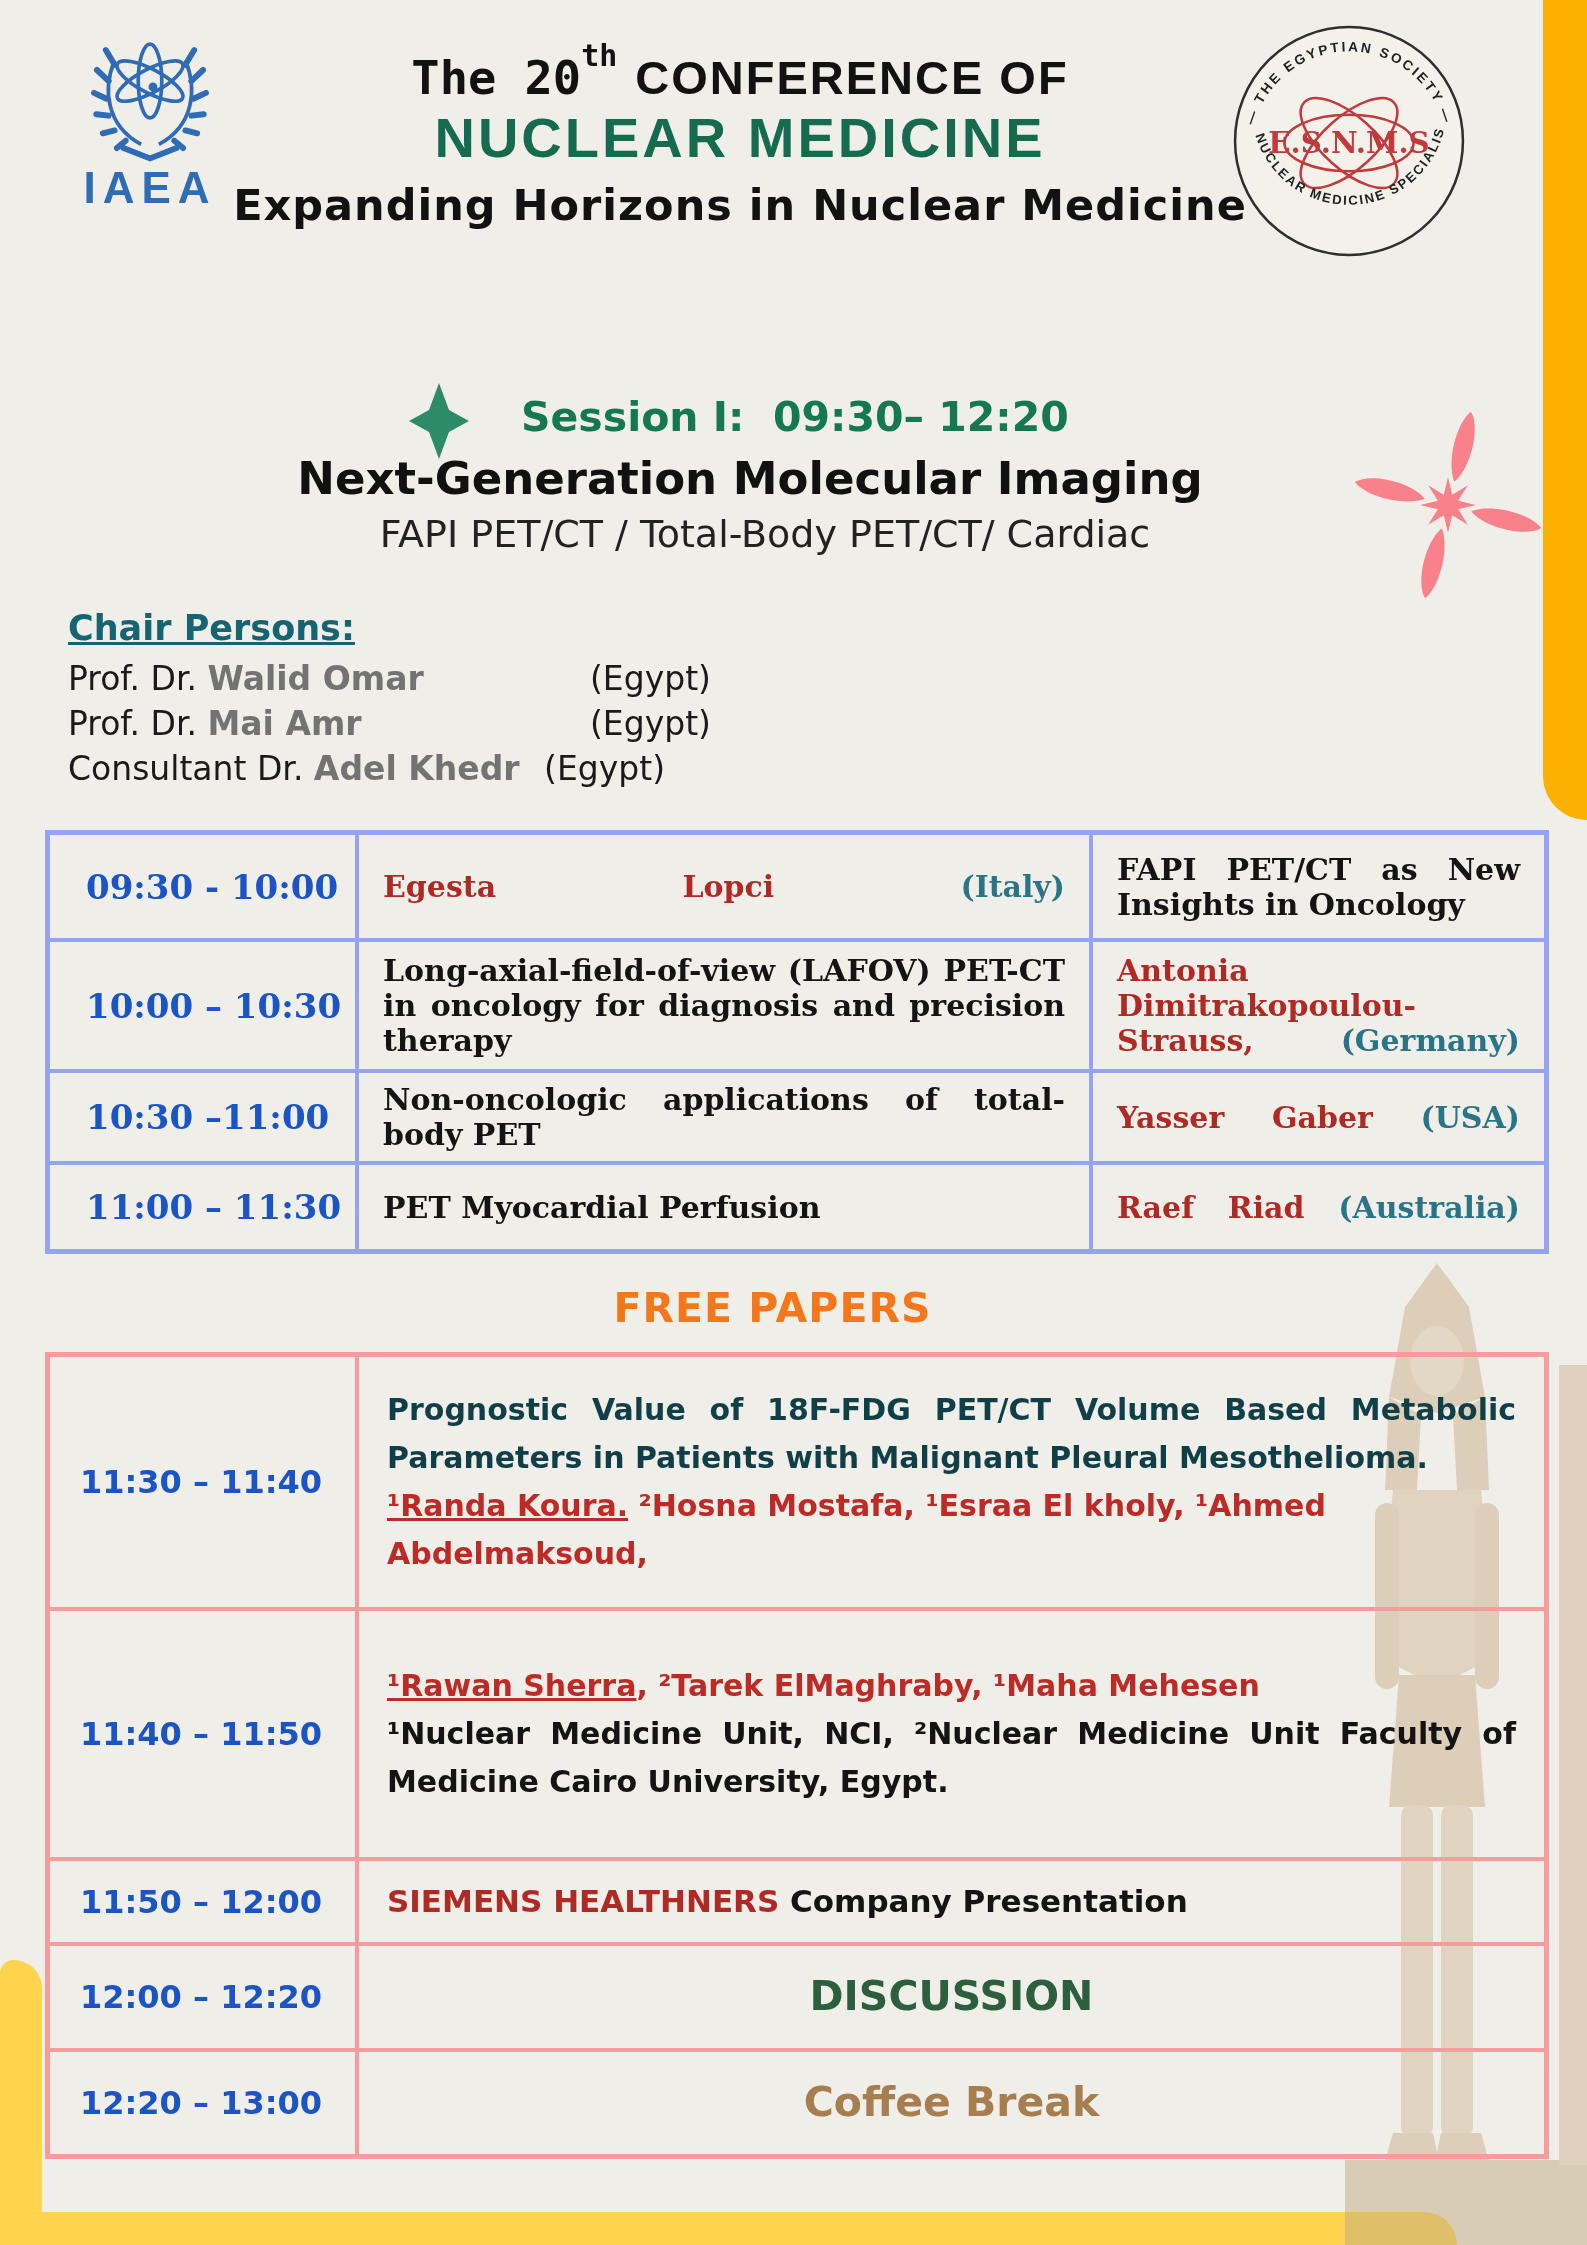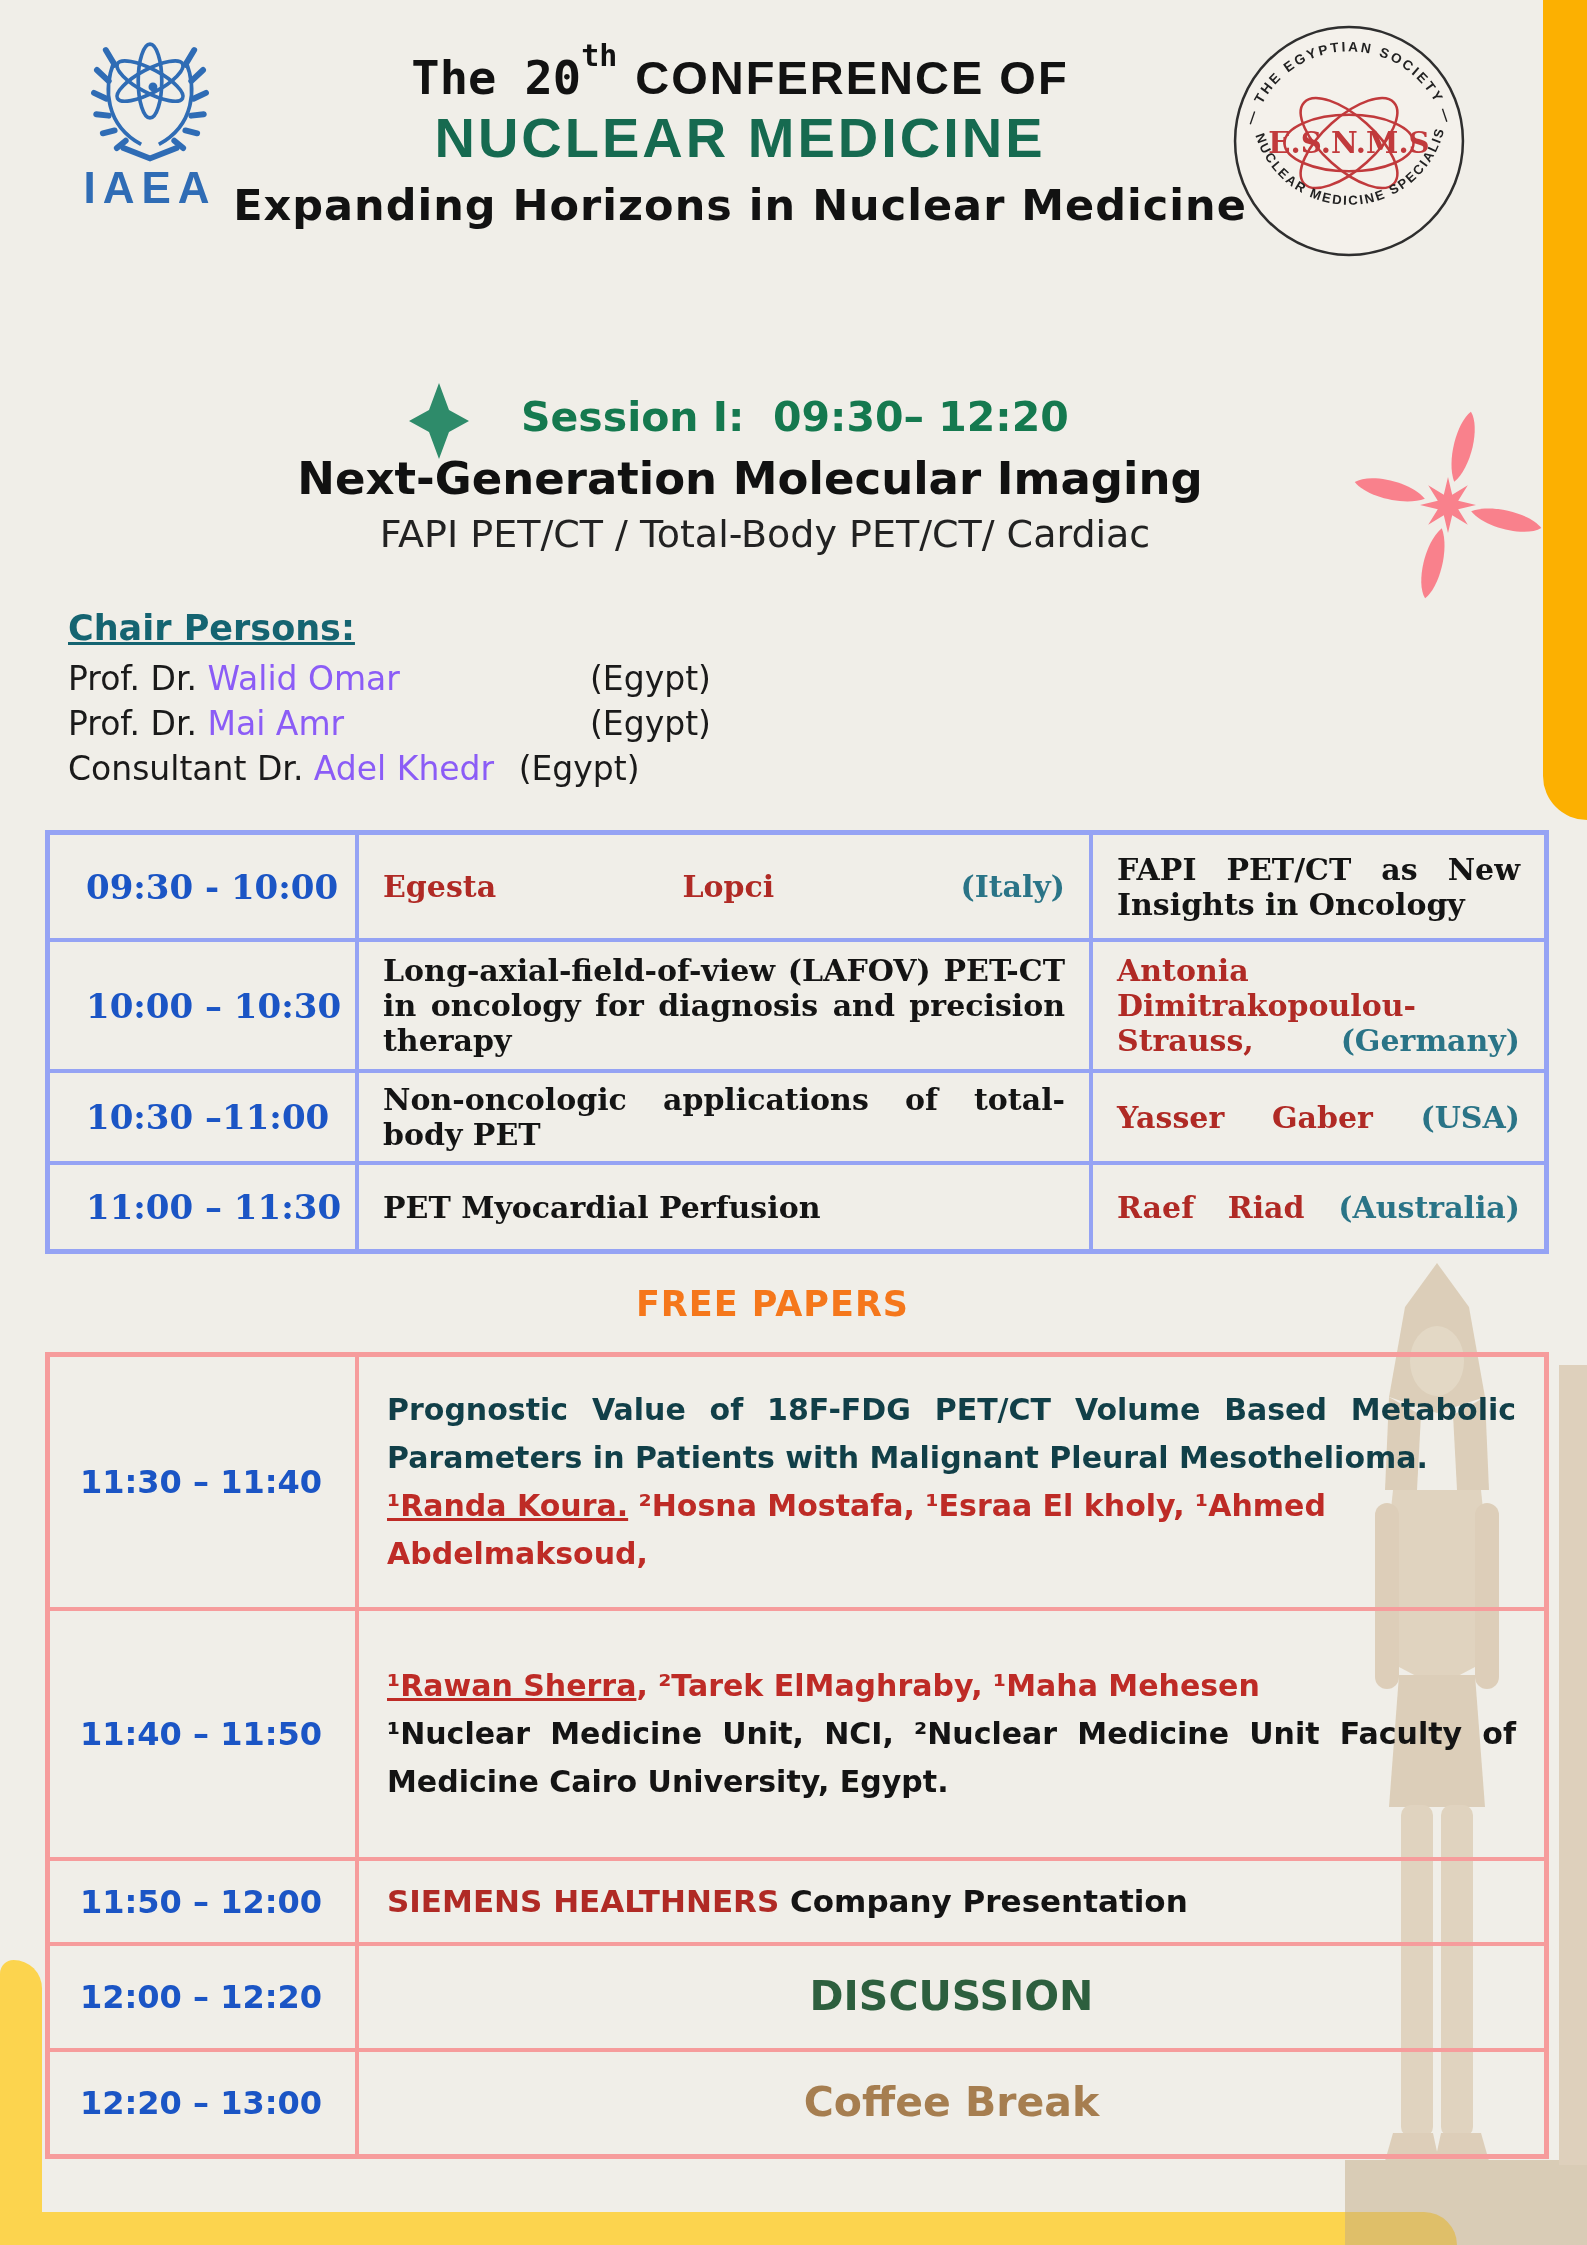--- a/index.html
+++ b/index.html
@@ -47,21 +47,21 @@
   .session-title{position:absolute;left:0;top:452px;width:1500px;text-align:center;
                  font-size:45px;font-weight:800;color:#111;}
   .session-subtitle{position:absolute;left:0;top:512px;width:1530px;text-align:center;
                  font-size:38px;font-weight:400;color:#222;}
 
   
   .chairs{position:absolute;left:68px;top:608px;width:900px;}
   .chairs-heading{font-size:35px;font-weight:800;color:#156471;text-decoration:underline;
                   margin-bottom:8px;}
   .chair-line{position:relative;font-size:33px;height:45px;line-height:45px;color:#1a1a1a;}
-  .chair-name{color:#8b5cf6;font-weight:400;}
+  .chair-name{color:#737373;font-weight:700;}
   .chair-country{position:absolute;left:522px;top:0;color:#1a1a1a;}
   .chair-line.inline .chair-country{position:static;margin-left:14px;}
 
   
   .t1{position:absolute;left:45px;top:830px;width:1504px;display:grid;
       grid-template-columns:305px 734px 1fr;grid-template-rows:103px 131px 92px 88px;
       border:5px solid #95A3F4;box-sizing:border-box;z-index:2;
       font-family:"DejaVu Serif",serif;}
   .t1 .cell{display:flex;align-items:center;box-sizing:border-box;}
   .t1 .cell.bt{border-top:4px solid #95A3F4;}
@@ -69,21 +69,21 @@
   .t1 .time{padding-left:36px;font-size:34px;font-weight:bold;color:#1B55C5;}
   .t1 .topic{padding:6px 24px;font-size:30px;font-weight:bold;color:#141414;}
   .t1 .topic div{width:100%;text-align:justify;}
   .t1 .spkcell{padding:6px 24px;}
   .t1 .spk{width:100%;text-align:justify;text-align-last:justify;font-size:30px;font-weight:bold;}
   .t1 .spk .name{color:#B02A25;}
   .t1 .spk .ctry{color:#2A7487;}
 
   
   .fp-heading{position:absolute;left:0;top:1284px;width:1545px;text-align:center;
-              font-size:35px;font-weight:800;color:#F5771B;letter-spacing:1px;}
+              font-size:41px;font-weight:800;color:#F5771B;letter-spacing:1px;}
   .t2{position:absolute;left:45px;top:1352px;width:1504px;display:grid;
       grid-template-columns:305px 1fr;grid-template-rows:250px 250px 85px 106px 106px;
       border:5px solid #F69C9C;box-sizing:border-box;z-index:2;}
   .t2 .cell{box-sizing:border-box;display:flex;flex-direction:column;justify-content:center;}
   .t2 .cell.bt{border-top:4px solid #F69C9C;}
   .t2 .cell.bl{border-left:4px solid #F69C9C;}
   .t2 .time{padding-left:30px;font-size:32px;font-weight:800;color:#1B55C5;}
   .t2 .content{padding:8px 28px;font-size:30px;font-weight:700;line-height:1.6;}
   .t2 .paper-title{color:#113F48;text-align:justify;}
   .t2 .authors{color:#BE2B26;}

